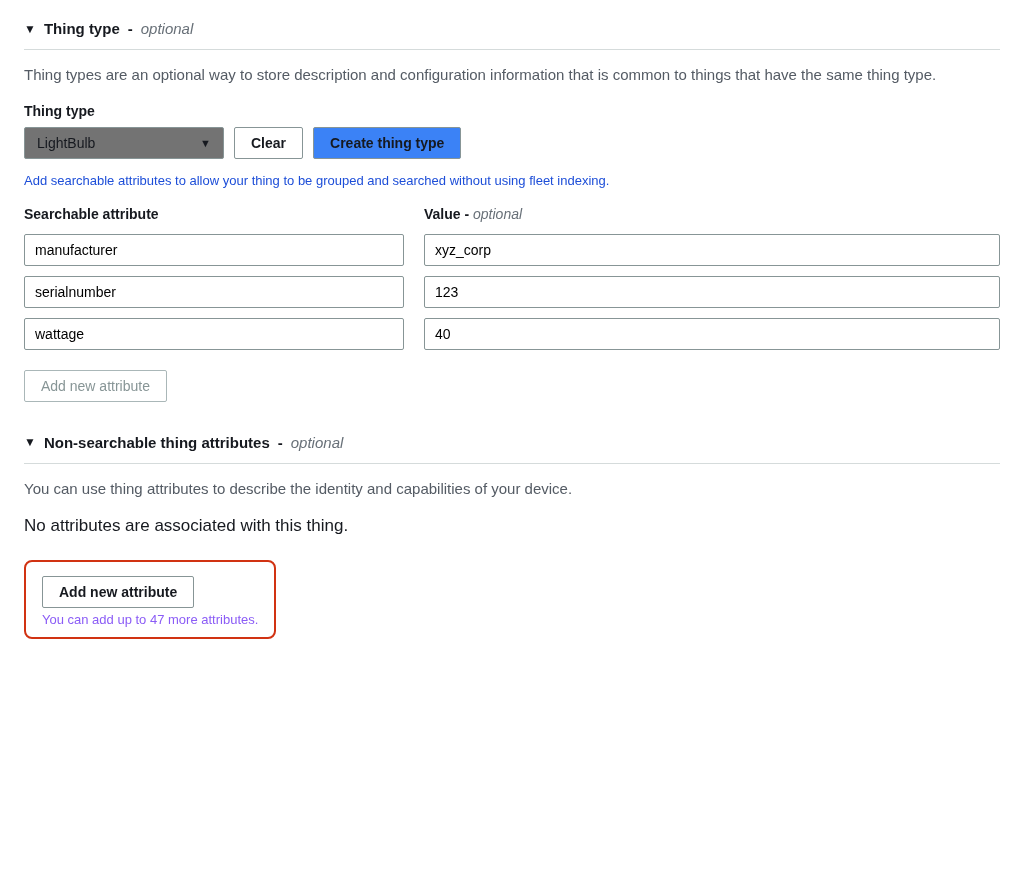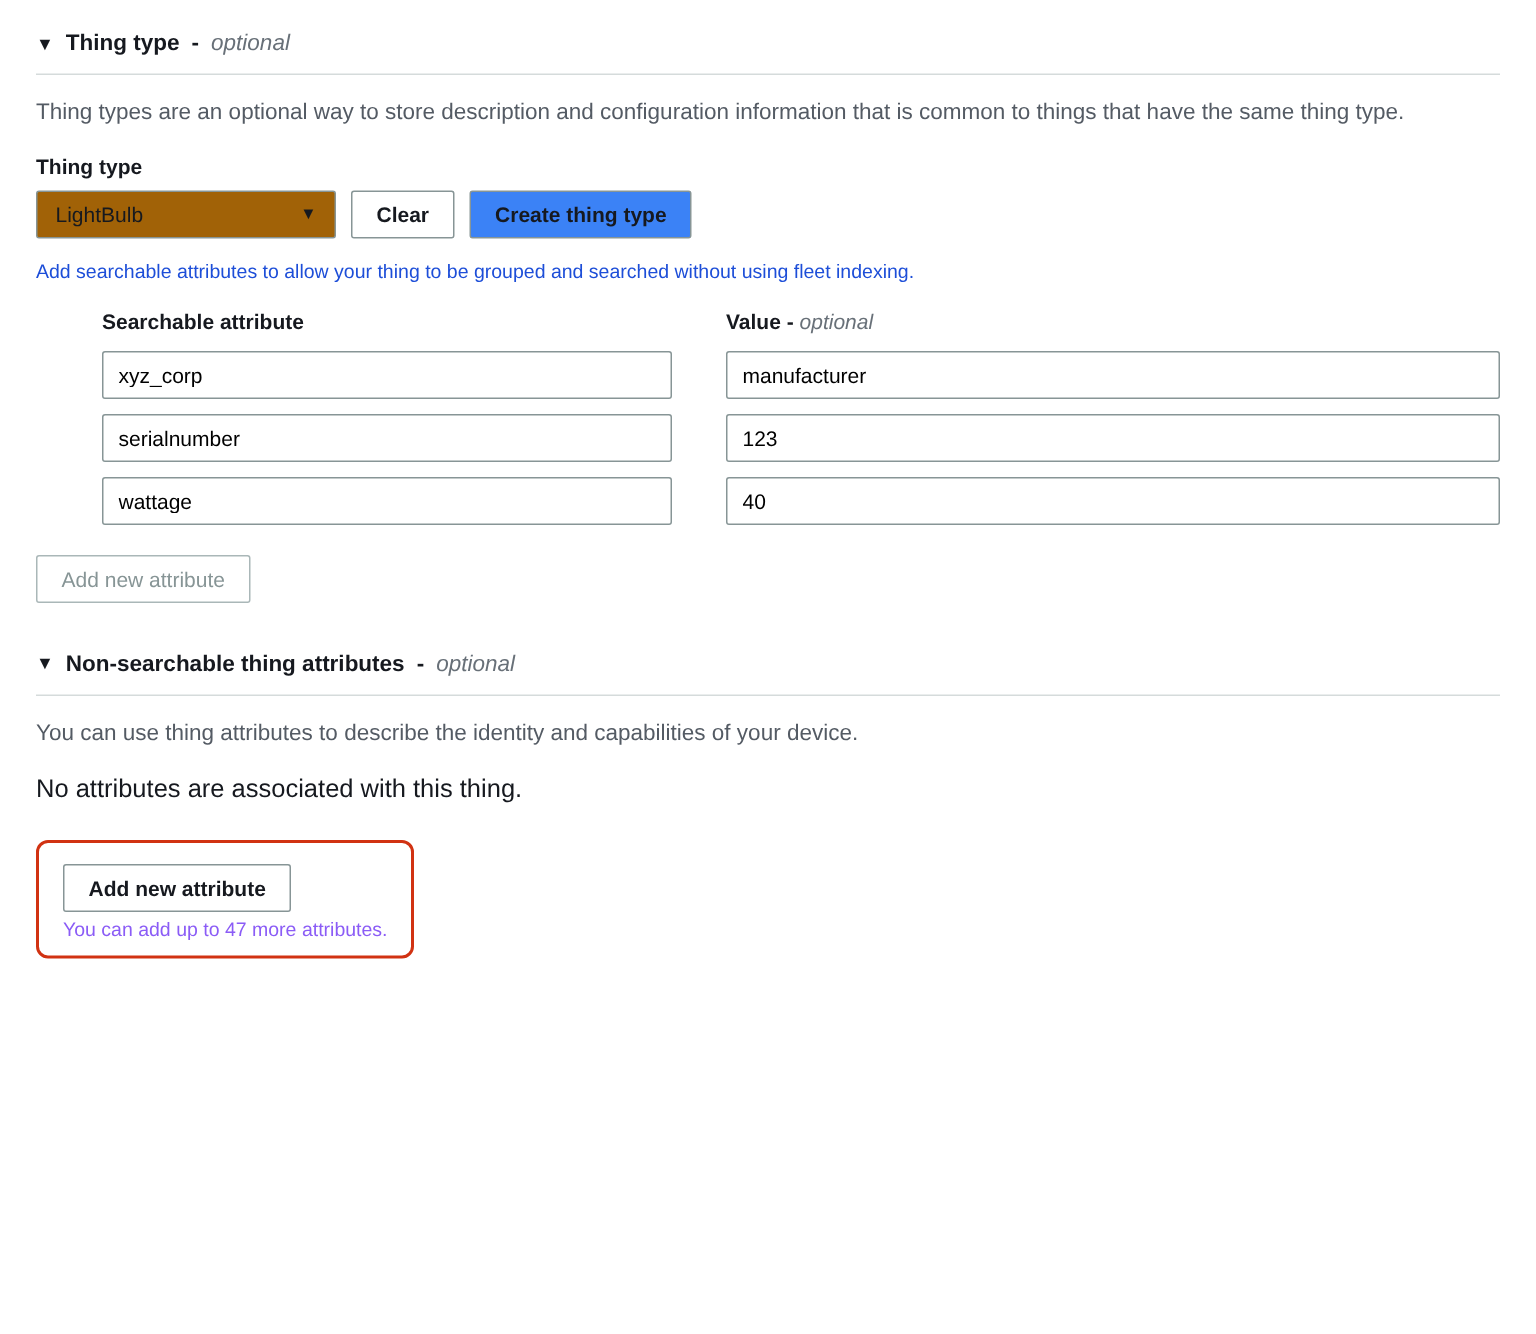--- a/index.html
+++ b/index.html
@@ -49,21 +49,21 @@
       display: flex;
       align-items: center;
       gap: 10px;
       margin-bottom: 14px;
     }
     .thing-type-select {
       display: flex;
       align-items: center;
       border: 1px solid #879596;
       border-radius: 2px;
-      background: #a16207;
+      background: #737373;
       padding: 7px 12px;
       min-width: 200px;
       cursor: pointer;
       justify-content: space-between;
       font-size: 14px;
     }
     .thing-type-select .dropdown-arrow {
       margin-left: 12px;
       font-size: 11px;
       color: #16191f;
@@ -84,23 +84,22 @@
       border-color: #879596;
     }
     .attributes-description {
       color: #1d4ed8;
       font-size: 13px;
       margin-bottom: 18px;
     }
     .attributes-grid {
       display: grid;
       grid-template-columns: 380px 1fr;
-      gap: 0 36px;
+      gap: 0 20px;
       margin-bottom: 4px;
-      margin-left: 44px;
     }
     .col-header {
       font-weight: 700;
       font-size: 14px;
       margin-bottom: 8px;
     }
     .col-header .optional {
       font-weight: 400;
       font-style: italic;
       color: #687078;
@@ -175,22 +174,22 @@
   <div class="attributes-grid">
     <div class="col-header">Searchable attribute</div>
     <div class="col-header">
       <span>Value</span>
       <span> - </span>
       <span class="optional">optional</span>
     </div>
   </div>
 
   <div class="attributes-grid">
+    <input class="attr-input" type="text" value="manufacturer" style="">
     <input class="attr-input" type="text" value="xyz_corp" style="">
-    <input class="attr-input" type="text" value="manufacturer" style="">
 
     <input class="attr-input" type="text" value="serialnumber" style="">
     <input class="attr-input" type="text" value="123" style="">
 
     <input class="attr-input" type="text" value="wattage" style="">
     <input class="attr-input" type="text" value="40" style="">
   </div>
 
   <button class="add-new-btn">Add new attribute</button>
 </div>

